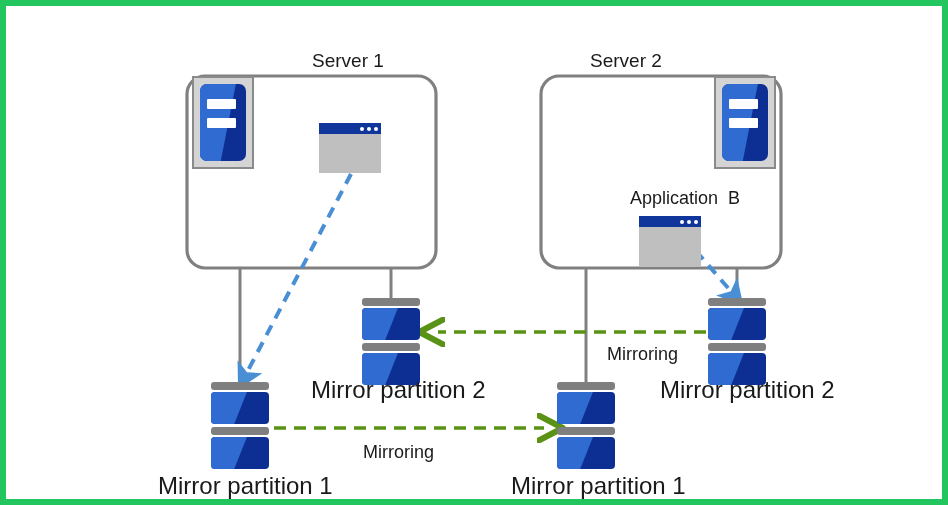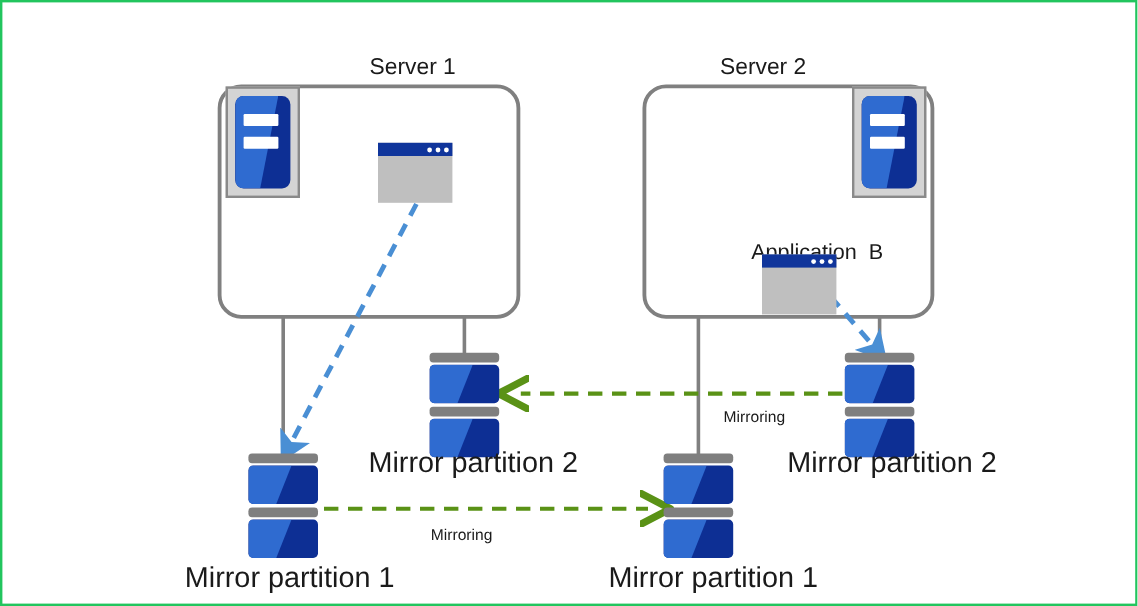--- a/index.html
+++ b/index.html
@@ -8,21 +8,21 @@
     background: #ffffff;
   }
   body {
     font-family: "Liberation Sans", sans-serif;
   }
   #canvas {
     position: relative;
     width: 948px;
     height: 505px;
     background: #ffffff;
-    border: 2px solid #22c55e;
+    border: 6px solid #22c55e;
     box-sizing: border-box;
     overflow: hidden;
   }
   #svg-layer {
     position: absolute;
     left: 0;
     top: 0;
     width: 948px;
     height: 505px;
   }
@@ -30,21 +30,21 @@
   .label {
     position: absolute;
     color: #1a1a1a;
     white-space: pre;
     line-height: 1;
     font-family: "Liberation Sans", sans-serif;
   }
   .label.server-title { font-size: 19px; }
   .label.app-title    { font-size: 18px; }
   .label.disk-title   { font-size: 24px; }
-  .label.edge-title   { font-size: 13px; }
+  .label.edge-title   { font-size: 18px; }
 
   
   .server-icon {
     position: absolute;
     width: 62px;
     height: 93px;
     background: #d4d4d4;
     border: 2px solid #8a8a8a;
     box-sizing: border-box;
     padding: 6px;
@@ -176,30 +176,30 @@
 
 
   <div class="app-icon" style="left:313px; top:117px;">
     <div class="titlebar">
       <span class="dot d1"></span>
       <span class="dot d2"></span>
       <span class="dot d3"></span>
     </div>
   </div>
 
-  <div class="label server-title" style="left:598px; top:45px;">Server 2</div>
+  <div class="label server-title" style="left:584px; top:45px;">Server 2</div>
 
   <div class="server-icon" style="left:708px; top:70px;">
     <div class="body">
       <div class="slot s1"></div>
       <div class="slot s2"></div>
     </div>
   </div>
 
-  <div class="label app-title" style="left:624px; top:199px;">Application  B</div>
+  <div class="label app-title" style="left:624px; top:183px;">Application  B</div>
 
   <div class="app-icon" style="left:633px; top:210px;">
     <div class="titlebar">
       <span class="dot d1"></span>
       <span class="dot d2"></span>
       <span class="dot d3"></span>
     </div>
   </div>
 
   <div class="disk-icon" style="left:356px; top:292px;">

